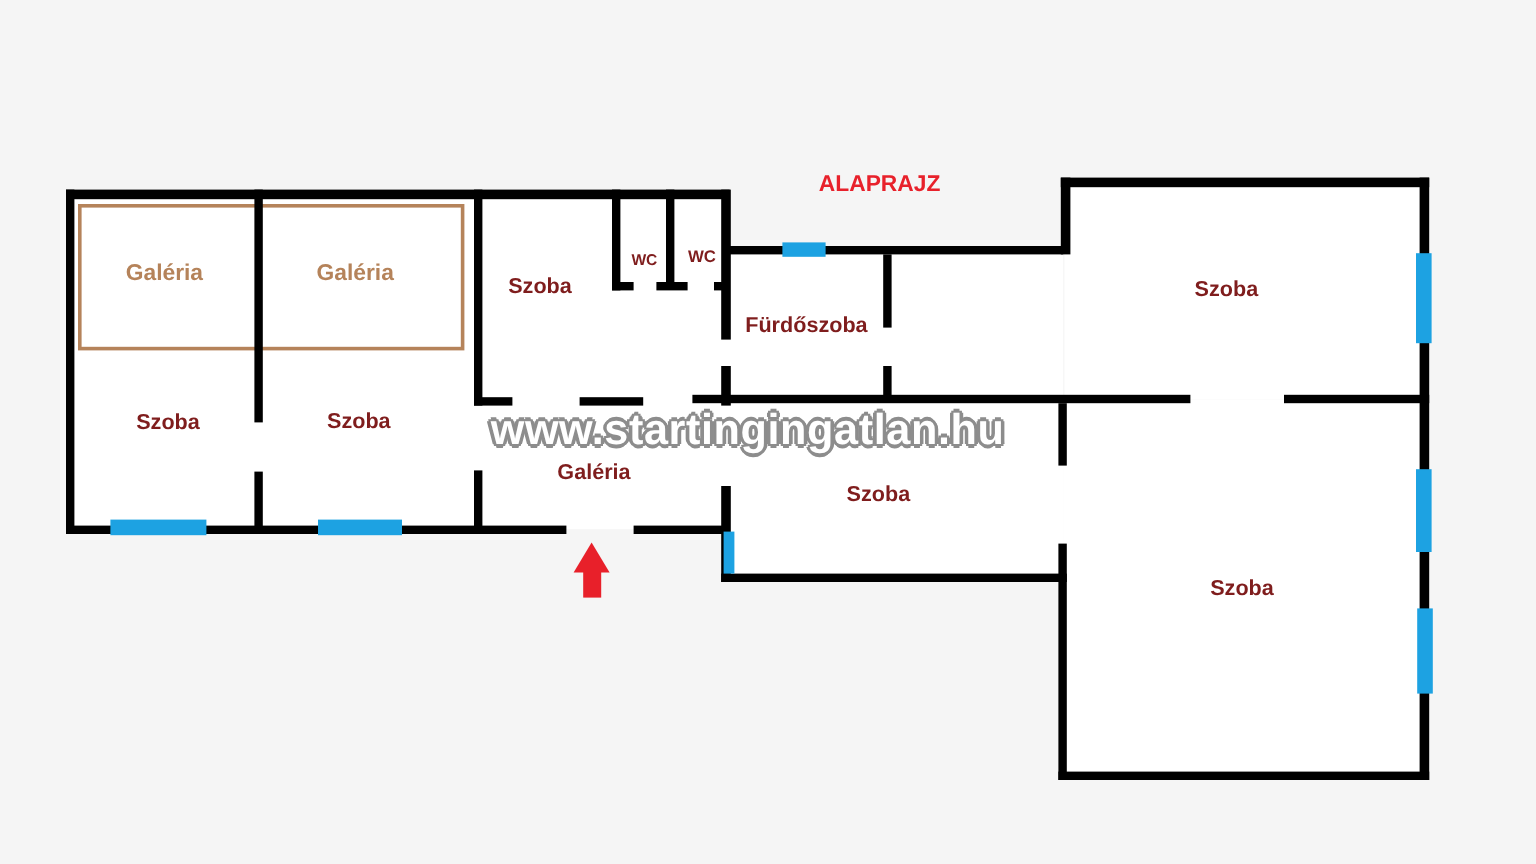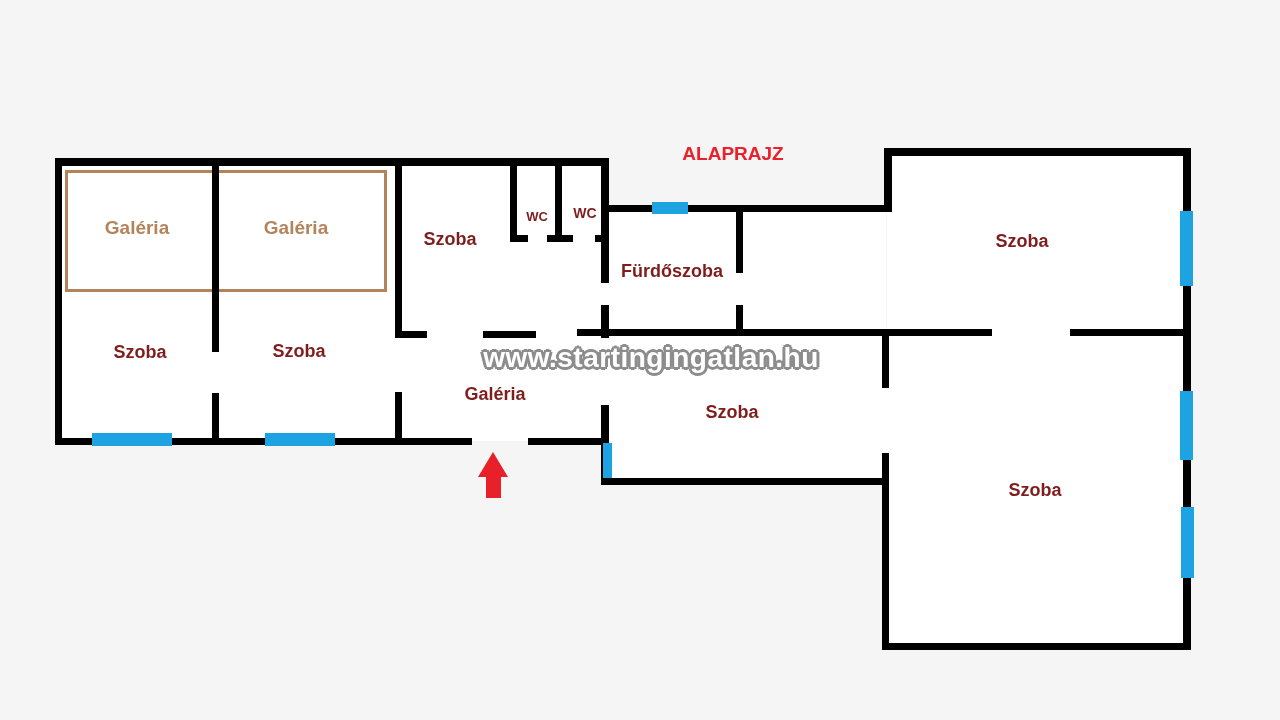--- a/index.html
+++ b/index.html
@@ -24,32 +24,31 @@
   }
   .lbl.gallery{color:var(--gallery,#b5835a);font-size:19px;}
   .lbl.small{font-size:13px;}
   .title-line{
     position:absolute;transform:translate(-50%,-50%);
     color:var(--title_red,#e8212b);font-weight:bold;font-size:19px;
     white-space:nowrap;z-index:8;
   }
   .watermark{
     position:absolute;left:623px;top:358px;transform:translate(-50%,-50%);
-    font-weight:bold;font-size:28px;letter-spacing:0.5px;color:#fff;
+    font-weight:bold;font-size:36px;letter-spacing:0.5px;color:#fff;
     white-space:nowrap;z-index:10;
     text-shadow:
       -2px -2px 0 var(--watermark_gray,#8d8d8d),
        2px -2px 0 var(--watermark_gray,#8d8d8d),
       -2px  2px 0 var(--watermark_gray,#8d8d8d),
        2px  2px 0 var(--watermark_gray,#8d8d8d),
       -3px  0   0 var(--watermark_gray,#8d8d8d),
        3px  0   0 var(--watermark_gray,#8d8d8d),
        0   -3px 0 var(--watermark_gray,#8d8d8d),
        0    3px 0 var(--watermark_gray,#8d8d8d);
-    margin-left: 28px;
   }
   .arrow-head{
     position:absolute;left:478px;top:452px;width:0;height:0;z-index:8;
     border-left:15px solid transparent;
     border-right:15px solid transparent;
     border-bottom:25px solid var(--arrow_red,#e8202a);
   }
   .arrow-stem{
     position:absolute;left:486px;top:475px;width:15px;height:23px;
     background:var(--arrow_red,#e8202a);z-index:8;

